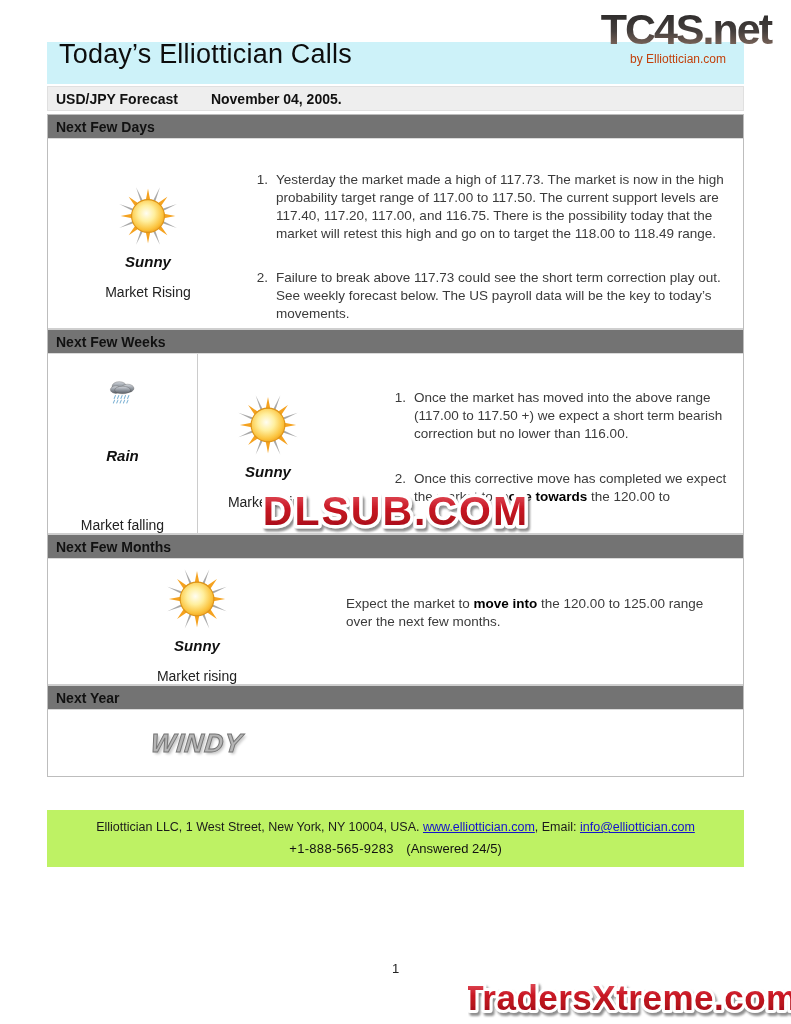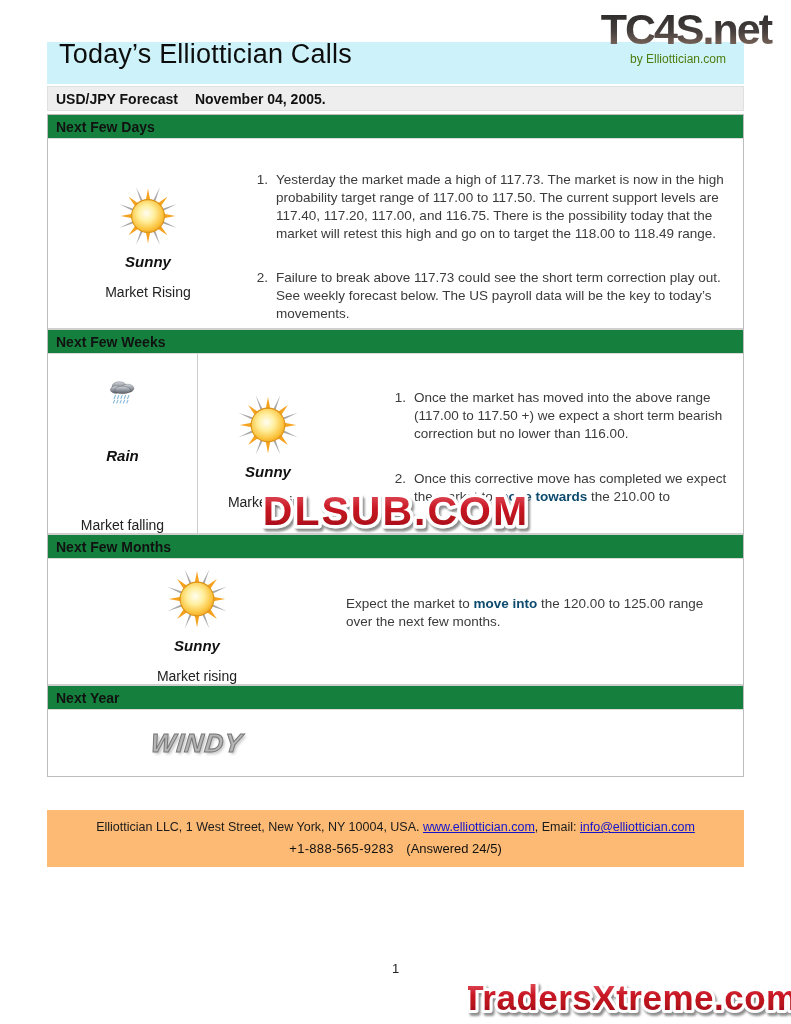--- a/index.html
+++ b/index.html
@@ -9,28 +9,28 @@
 
   
   .tc4s { position:absolute; top:2px; right:18px; z-index:3;text-align:center; }
 
   
   .content { position:absolute; left:47px; top:42px; width:697px; }
 
   .title-band { background:#cdf2f9; height:42px; display:flex; align-items:center;
                 justify-content:space-between; padding:0 18px 18px 12px; }
   .title-band h1 { font-size:27px; font-weight:400; color:#0d0d0d; letter-spacing:0.2px; }
-  .byline { font-size:12px; color:#4d7c0f; padding-top:10px; }
+  .byline { font-size:12px; color:#c2410c; padding-top:10px; }
 
   .usd-bar { margin-top:2px; background:#eeeeee; border:1px solid #e0e0e0; height:25px;
-             display:flex; align-items:center; padding:0 8px; font-size:14px; font-weight:bold; color:#111; }
+             display:flex; align-items:center; padding:0 8px; font-size:14px; font-weight:bold; color:#111;gap:16px; }
   .usd-bar .date { margin-left:17px; }
 
   .forecast-table { margin-top:3px; border:1px solid #bdbdbd; background:#fff; }
-  .sec-head { background:#15803d; padding:4px 8px 3px 8px; font-size:14px; font-weight:bold;
+  .sec-head { background:#737373; padding:4px 8px 3px 8px; font-size:14px; font-weight:bold;
               color:#111; border-bottom:1px solid #dadada; }
   .sec-head + .sec-body { border-bottom:1px solid #cfcfcf; }
   .sec-body:last-child { border-bottom:none; }
   .sec-body { display:flex; background:#fff; }
   .sec-body.days   { height:190px; }
   .sec-body.weeks  { height:180px; }
   .sec-body.months { height:126px; }
   .sec-body.year   { height:66px; border-bottom:none; }
   .forecast-table .weeks + .sec-head, .forecast-table .sec-head { border-top:1px solid #cfcfcf; }
   .forecast-table .sec-head:first-child { border-top:none; }
@@ -48,27 +48,27 @@
   .text-col { flex:1; color:#3b3b3b; font-size:13.5px; line-height:18px; }
   .days-text { padding:32px 12px 0 0; }
   .weeks-text { padding:35px 10px 0 48px; }
   .months-text { padding:36px 14px 0 0; }
   .year-text { display:flex; align-items:center; padding-bottom:4px; }
 
   .li { display:flex; }
   .li .num { width:20px; flex:none; text-align:right; margin-right:8px; }
   .li + .li { margin-top:26px; }
   .weeks-text .li + .li { margin-top:27px; }
-  b { color:#0c4a6e; }
+  b { color:#000000; }
 
   .windy { font-size:26px; font-weight:bold; font-style:italic; letter-spacing:1px;
            color:#b5b5b5; -webkit-text-stroke:1px #767676;
            text-shadow:2px 2px 3px #c0c0c0; transform:skewX(-6deg); display:inline-block; }
 
-  .footer-band { margin-top:33px; background:#fdba74; height:57px; text-align:center; padding-top:10px; }
+  .footer-band { margin-top:33px; background:#bef264; height:57px; text-align:center; padding-top:10px; }
   .footer-line1 { font-size:12.5px; color:#1a1a1a; }
   .footer-line1 a { color:#1313cc; text-decoration:underline; }
   .footer-line2 { margin-top:5px; color:#111; }
   .footer-line2 .phone { font-size:13px; letter-spacing:0.3px; }
   .footer-line2 .note { font-size:13px; margin-left:8px; }
 
   .page-num { position:absolute; left:0; right:0; bottom:48px; text-align:center;
               font-size:13px; color:#222; }
 
   .wm-dlsub { position:absolute; left:250px; top:483px; z-index:5; }
@@ -222,21 +222,21 @@
           <div class="wx-label">Sunny</div>
           <div class="wx-sub">Market rising</div>
         </div>
         <div class="text-col weeks-text">
           <div class="li">
             <span class="num">1.</span>
             <div><span>Once the market has moved into the above range (117.00 to 117.50 +) we expect a short term bearish correction but no lower than 116.00.</span><b></b><span></span></div>
           </div>
           <div class="li">
             <span class="num">2.</span>
-            <div><span>Once this corrective move has completed we expect the market to </span><b>move towards</b><span> the 210.00 to</span></div>
+            <div><span>Once this corrective move has completed we expect the market to </span><b>move towards</b><span> the 120.00 to</span></div>
           </div>
         </div>
       </div>
 
       <div class="sec-head">Next Few Months</div>
       <div class="sec-body months">
         <div class="icon-col col-months-icon">
           <svg width="72" height="72" viewBox="0 0 64 64">
             <g>
               <use href="#grayray" transform="rotate(22.5 32 32)"></use>

